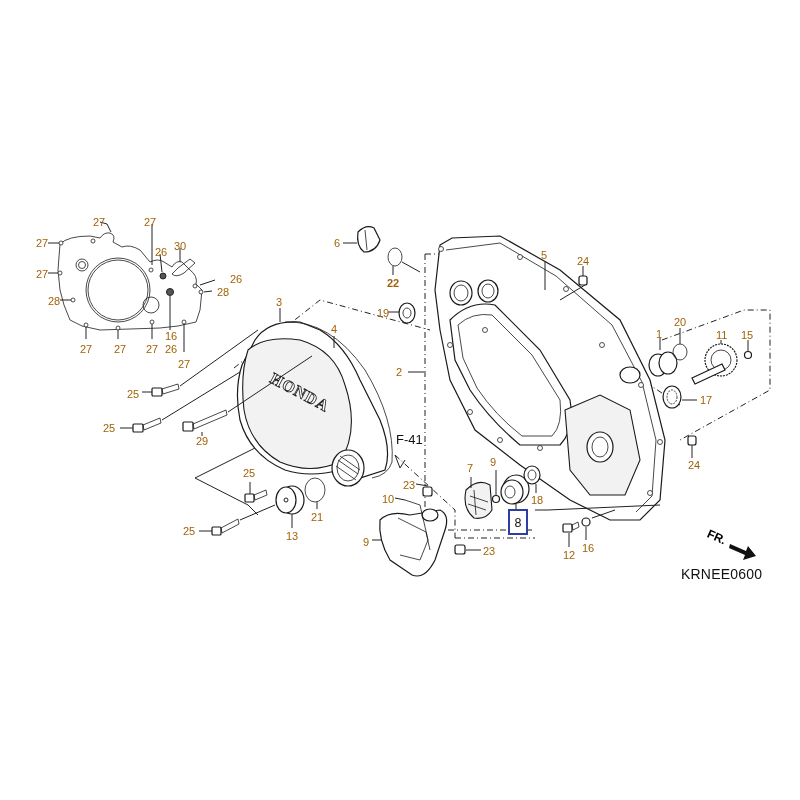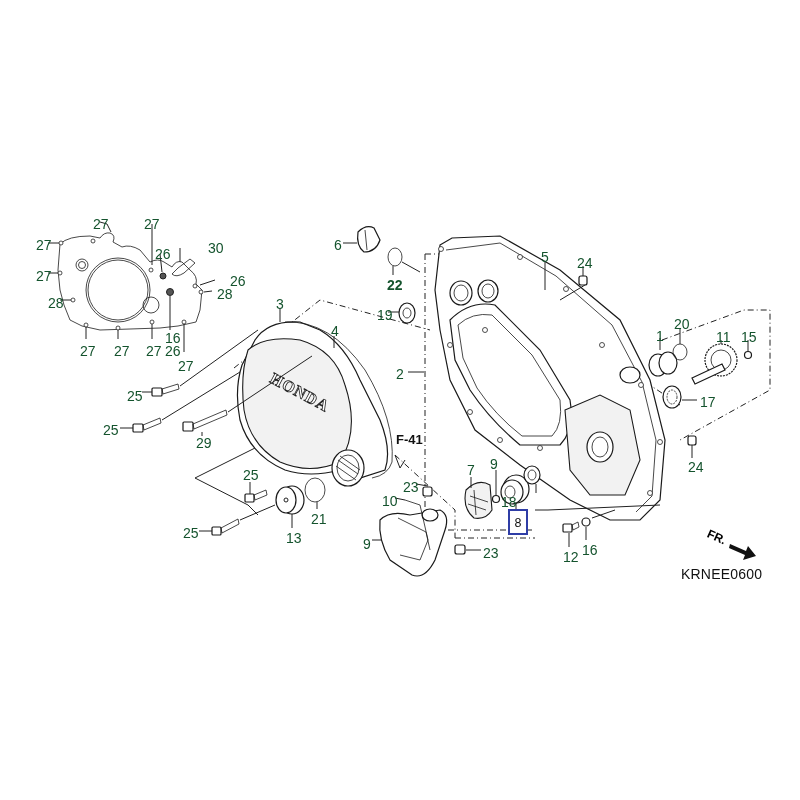--- a/index.html
+++ b/index.html
@@ -4,22 +4,22 @@
 <style>
   html, body { margin:0; padding:0; background:#ffffff; }
   body { width:800px; height:800px; position:relative; overflow:hidden;
          font-family:"Liberation Sans", sans-serif; }
   #diagram { position:absolute; left:0; top:0; width:800px; height:800px; }
   .ln { stroke:#222; stroke-width:1; fill:none; }
   .dash { stroke:#222; stroke-width:1; fill:none; stroke-dasharray:6 3 1 3; }
   .part { stroke:#1a1a1a; stroke-width:1.2; fill:#fff; }
   .part-g { stroke:#1a1a1a; stroke-width:1.1; fill:#f2f2f2; }
   .thin { stroke:#1a1a1a; stroke-width:0.8; fill:none; }
-  .lbl { position:absolute; font-size:14px; color:#14532d; line-height:1; white-space:nowrap; }
-  .lbl-bold { position:absolute; font-size:13px; font-weight:bold; color:#111; line-height:1; }
+  .lbl { position:absolute; font-size:11px; color:#a16207; line-height:1; white-space:nowrap; }
+  .lbl-bold { position:absolute; font-size:13px; font-weight:normal; color:#111; line-height:1; }
   .ref-code { position:absolute; left:681px; top:566px; font-size:14px; color:#111; letter-spacing:0.2px; }
   .highlight { position:absolute; left:508px; top:509px; width:20px; height:26px;
                border:2px solid #2f3da6; box-sizing:border-box; background:#fff; }
   .highlight span { position:absolute; left:0; right:0; top:5px; text-align:center; font-size:12.5px; color:#111; }
   .fr { position:absolute; left:707px; top:530px; transform:rotate(24deg); font-weight:bold; font-size:12px; }
 </style>
 </head>
 <body>
 
 <svg id="diagram" viewBox="0 0 800 800" xmlns="http://www.w3.org/2000/svg">
@@ -238,21 +238,21 @@
   </g>
 </svg>
 
 <div id="labels">
     <div class="lbl" style="left: 93px; top: 217px;">27</div>
     <div class="lbl" style="left: 144px; top: 217px;">27</div>
     <div class="lbl" style="left: 36px; top: 238px;">27</div>
     <div class="lbl" style="left: 36px; top: 269px;">27</div>
     <div class="lbl" style="left: 48px; top: 296px;">28</div>
     <div class="lbl" style="left: 155px; top: 247px;">26</div>
-    <div class="lbl" style="left: 174px; top: 241px; margin-left: 34px;">30</div>
+    <div class="lbl" style="left: 174px; top: 241px;">30</div>
     <div class="lbl" style="left: 230px; top: 274px;">26</div>
     <div class="lbl" style="left: 217px; top: 287px;">28</div>
     <div class="lbl" style="left: 165px; top: 331px;">16</div>
     <div class="lbl" style="left: 165px; top: 344px;">26</div>
     <div class="lbl" style="left: 80px; top: 344px;">27</div>
     <div class="lbl" style="left: 114px; top: 344px;">27</div>
     <div class="lbl" style="left: 146px; top: 344px;">27</div>
     <div class="lbl" style="left: 178px; top: 359px;">27</div>
     <div class="lbl" style="left: 276px; top: 297px;">3</div>
     <div class="lbl" style="left: 331px; top: 324px;">4</div>
@@ -270,21 +270,21 @@
     <div class="lbl" style="left: 541px; top: 250px;">5</div>
     <div class="lbl" style="left: 577px; top: 256px;">24</div>
     <div class="lbl" style="left: 656px; top: 329px;">1</div>
     <div class="lbl" style="left: 674px; top: 317px;">20</div>
     <div class="lbl" style="left: 716px; top: 330px; text-align: right;">11</div>
     <div class="lbl" style="left: 741px; top: 330px;">15</div>
     <div class="lbl" style="left: 700px; top: 395px;">17</div>
     <div class="lbl" style="left: 688px; top: 460px;">24</div>
     <div class="lbl" style="left: 490px; top: 457px;">9</div>
     <div class="lbl" style="left: 467px; top: 463px;">7</div>
-    <div class="lbl" style="left: 501px; top: 495px; text-align: right;">18</div>
+    <div class="lbl" style="left: 531px; top: 495px; text-align: right;">18</div>
     <div class="lbl" style="left: 403px; top: 480px;">23</div>
     <div class="lbl" style="left: 382px; top: 494px;">10</div>
     <div class="lbl" style="left: 363px; top: 537px;">9</div>
     <div class="lbl" style="left: 483px; top: 546px;">23</div>
     <div class="lbl" style="left: 563px; top: 550px;">12</div>
     <div class="lbl" style="left: 582px; top: 543px;">16</div>
   </div>
 
 <div class="lbl-bold" style="left:396px;top:433px;">F-41</div>
 <div class="fr">FR.</div>

